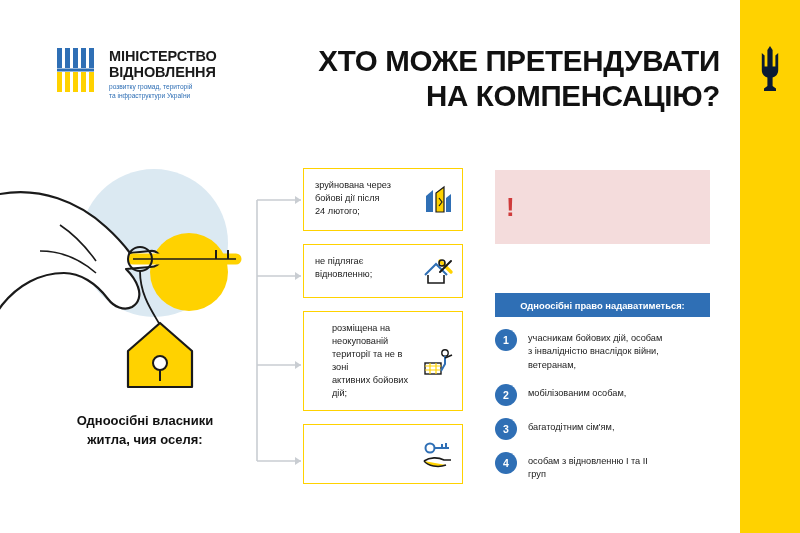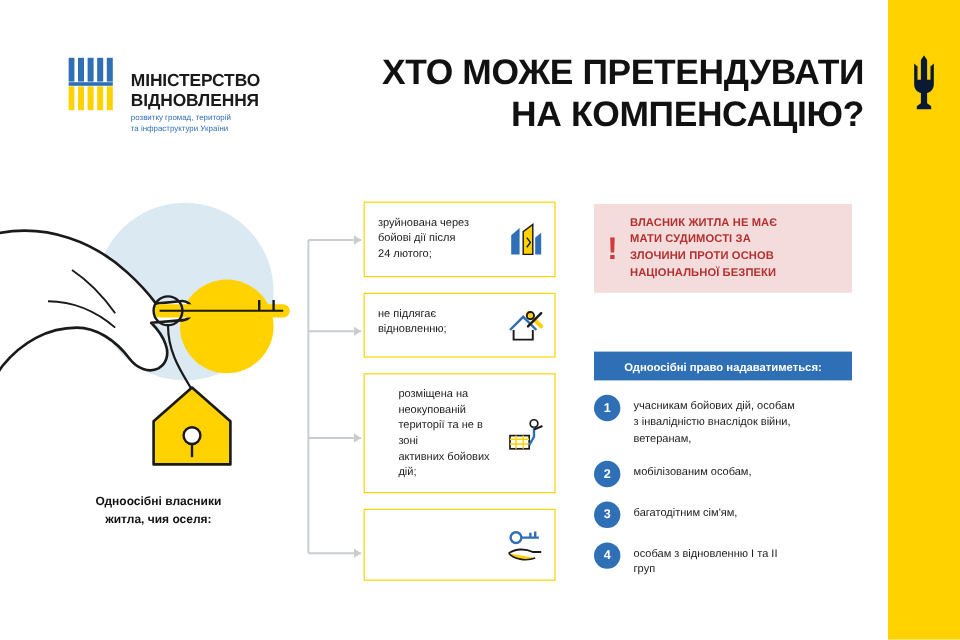--- a/index.html
+++ b/index.html
@@ -19,21 +19,21 @@
     background: #ffd200;
   }
   .trident {
     position: absolute; right: 15px; top: 46px;
     width: 30px; height: 46px;
   }
 
   
   .logo-block { position: absolute; left: 57px; top: 44px; width: 190px; height: 68px; }
   .logo-mark { position: absolute; left: 0; top: 4px; width: 44px; height: 44px; }
-  .logo-text { position: absolute; left: 52px; top: 16px; width: 140px; }
+  .logo-text { position: absolute; left: 52px; top: 4px; width: 140px; }
   .logo-title {
     font-size: 14.5px; font-weight: bold; color: #1a1a1a;
     line-height: 1.12; letter-spacing: -0.1px;
   }
   .logo-sub {
     margin-top: 3px;
     font-size: 6.6px; color: #2f6fb5; line-height: 1.3;
   }
 
   
@@ -51,22 +51,22 @@
     width: 148px; height: 148px; border-radius: 50%;
     background: #dbe9f2;
   }
   .yellow-circle {
     position: absolute; left: 150px; top: 78px;
     width: 78px; height: 78px; border-radius: 50%;
     background: #ffd200;
   }
 
   .owner-caption {
-    position: absolute; left: 32px; top: 412px; width: 200px;
-    text-align: center; font-size: 10px; font-weight: bold;
+    position: absolute; left: 45px; top: 412px; width: 200px;
+    text-align: center; font-size: 13px; font-weight: bold;
     color: #111; line-height: 1.45;
   }
 
   
   .cards { position: absolute; left: 303px; top: 168px; width: 160px; }
   .card {
     position: relative;
     border: 1.4px solid #ffd200;
     background: #fff;
     margin-bottom: 13px;
@@ -238,24 +238,20 @@
         <path d="M24 10 L24 5 M20 10 L20 6" stroke="#2f6fb5" stroke-width="2"></path>
         <path d="M2 23 C8 19 16 19 22 22 L29 22" fill="none" stroke="#1a1a1a" stroke-width="1.6"></path>
         <path d="M2 23 C6 28 16 30 24 27" fill="#ffd200" stroke="#1a1a1a" stroke-width="1.4"></path>
       </svg>
     </div>
 
   </div>
 
   <div class="warn-box">
     <span class="warn-excl">!</span>
-    <div class="warn-text" style="white-space: pre-line;">ВЛАСНИК ЖИТЛА НЕ МАЄ
-МАТИ СУДИМОСТІ ЗА
-ЗЛОЧИНИ ПРОТИ ОСНОВ
-НАЦІОНАЛЬНОЇ БЕЗПЕКИ</div>
   </div>
 
   <div class="prio-head">Одноосібні право надаватиметься:</div>
 
   <div class="prio-list">
     <div class="prio-item">
       <div class="prio-num">1</div>
       <div class="prio-text" style="white-space: pre-line;">учасникам бойових дій, особам
 з інвалідністю внаслідок війни,
 ветеранам,</div>

